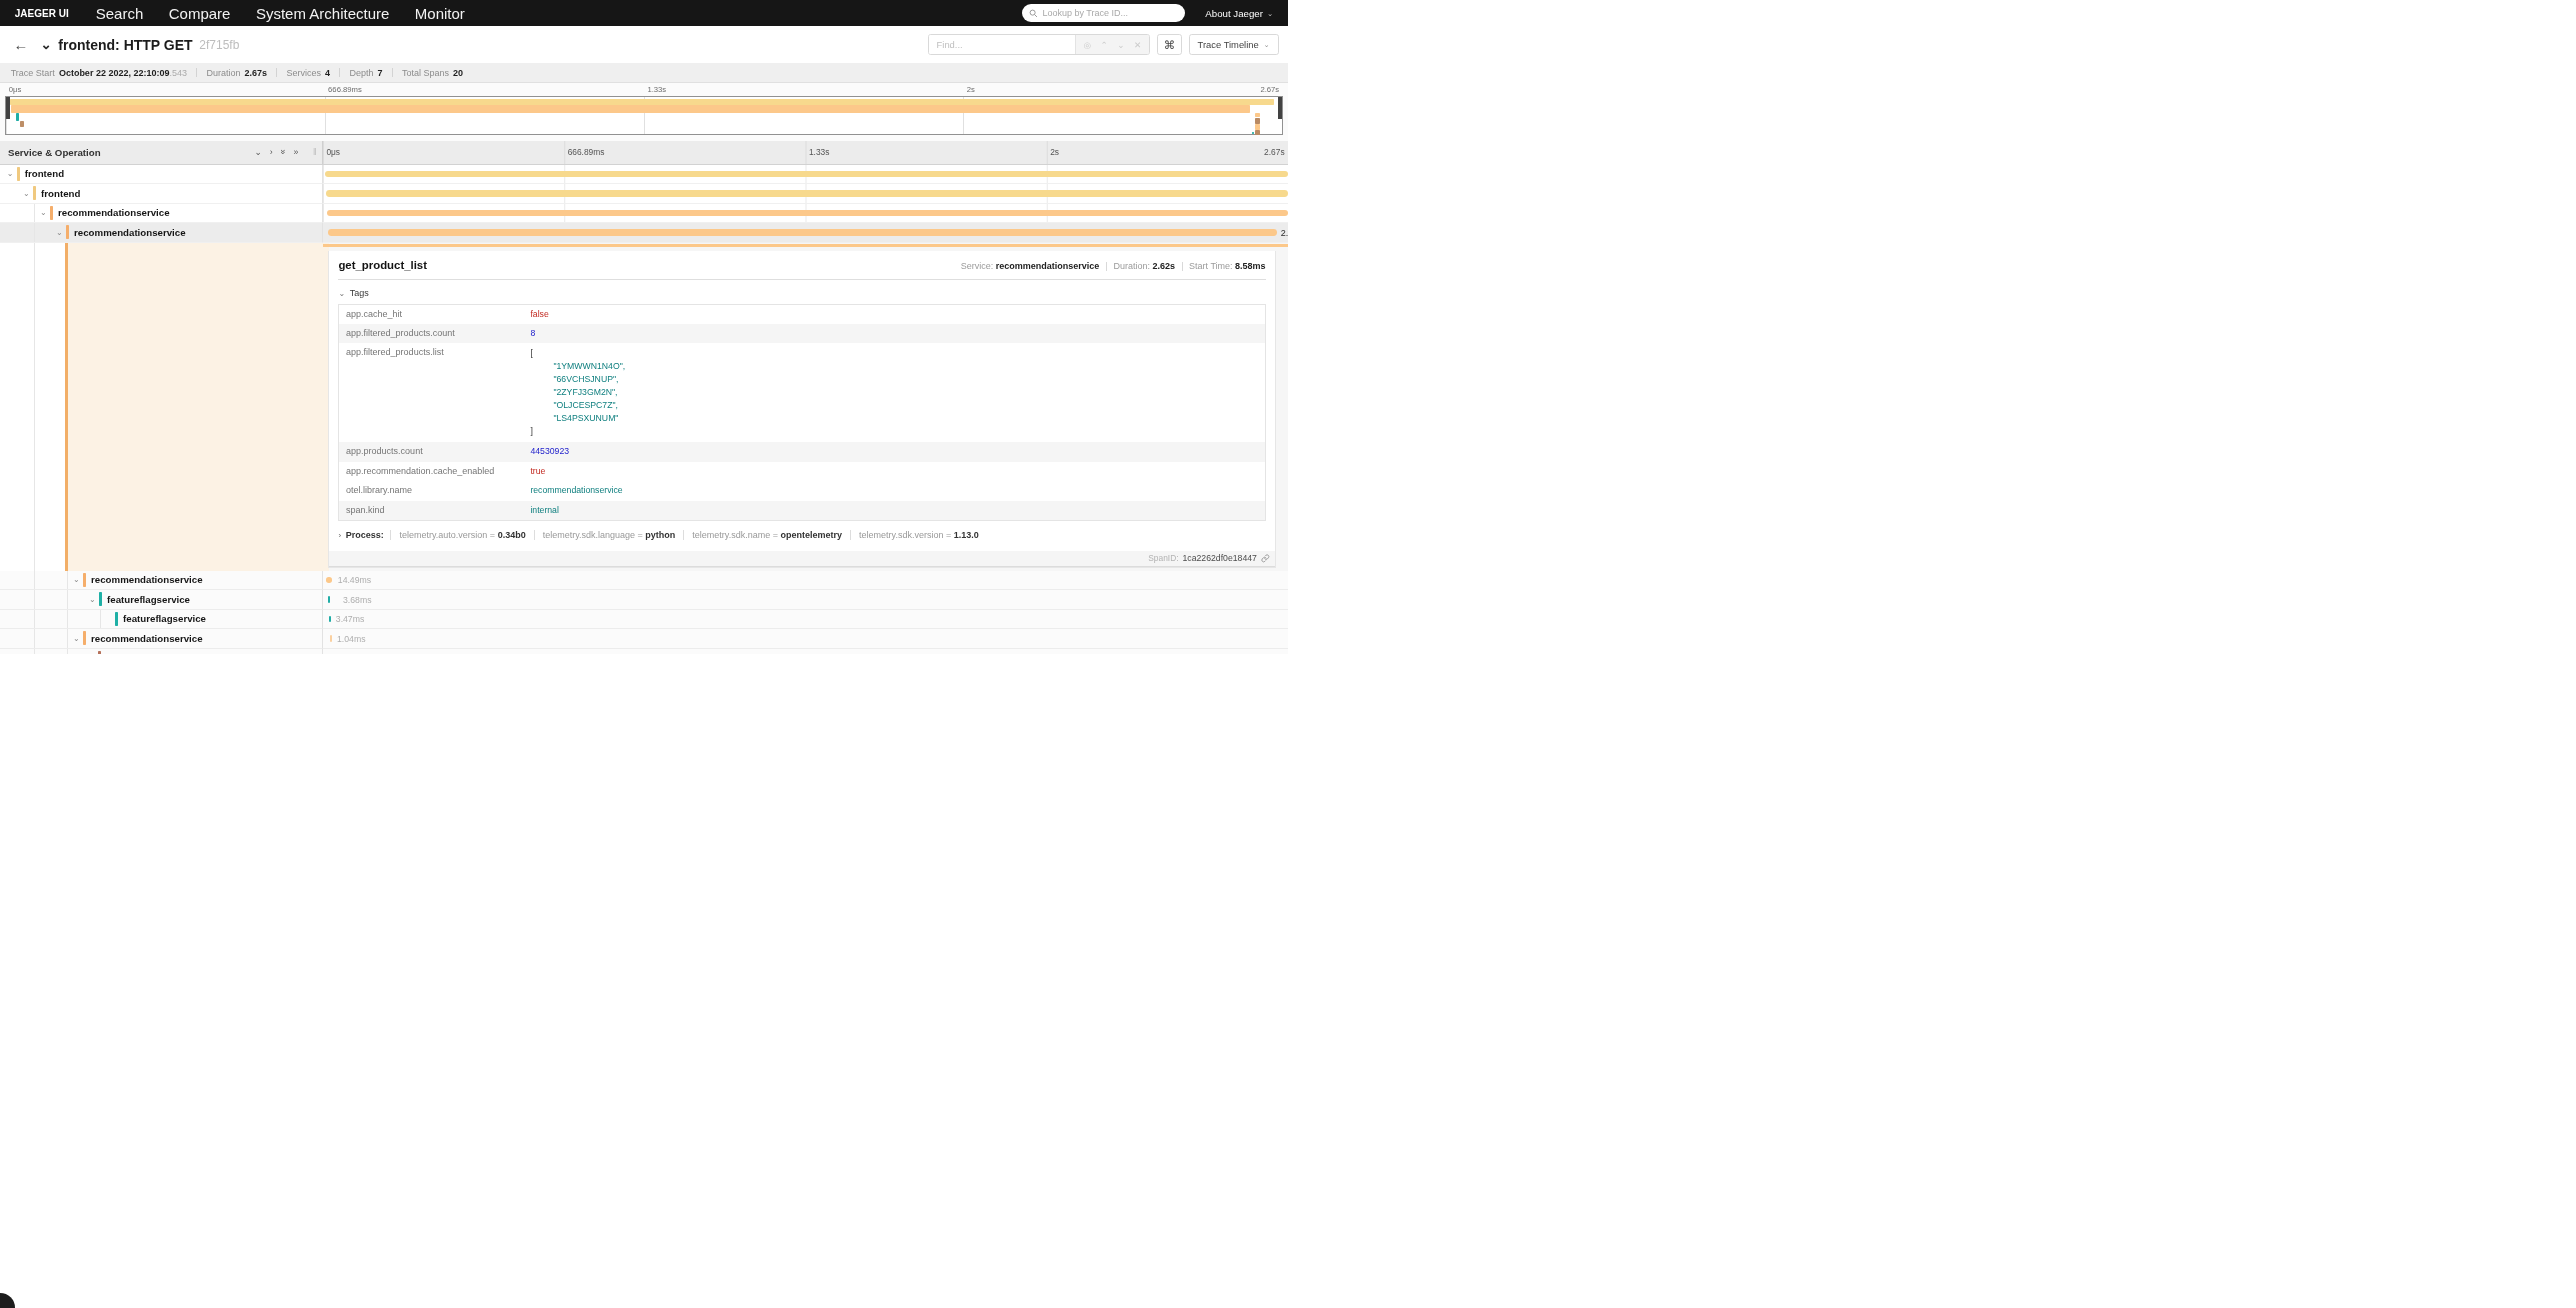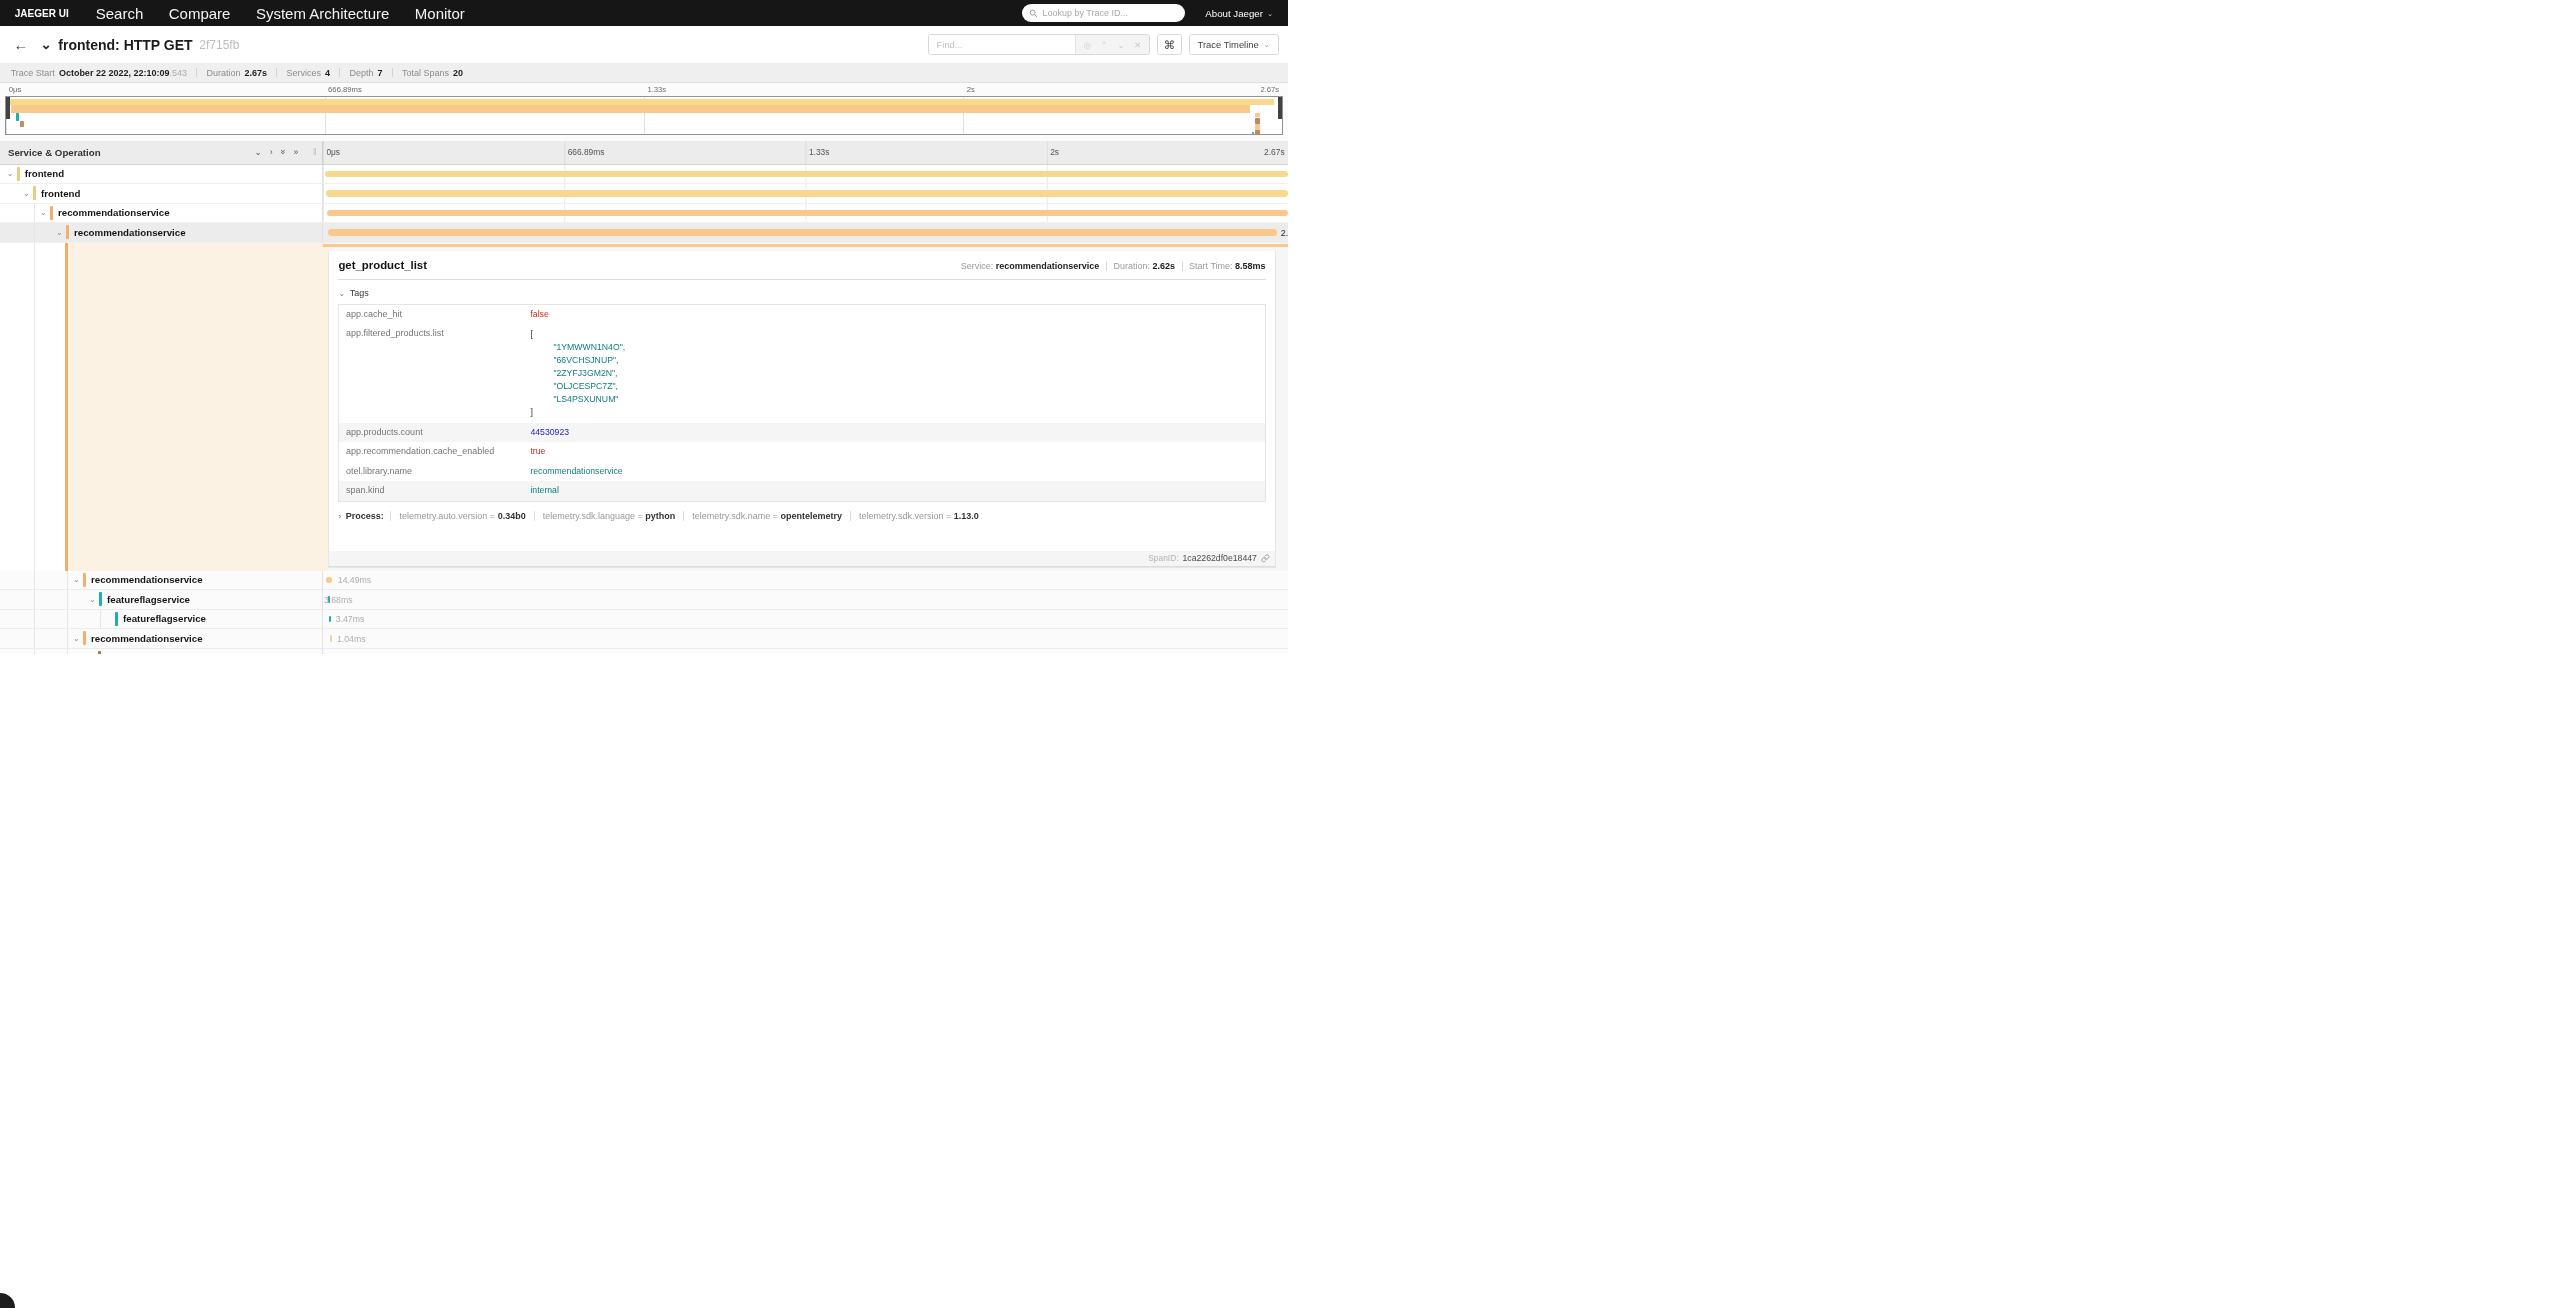--- a/index.html
+++ b/index.html
@@ -319,20 +319,24 @@
     <div class="sect">
       <span class="schev">⌄</span>
       <span class="slab">Tags</span>
     </div>
 
     <div class="tagbox">
       <div class="trow">
         <div class="tkey">app.cache_hit</div>
         <div class="tval mono v-red">false</div>
       </div>
+      <div class="trow alt">
+        <div class="tkey">app.filtered_products.count</div>
+        <div class="tval mono v-blue">8</div>
+      </div>
       <div class="trow">
         <div class="tkey">app.filtered_products.list</div>
         <div class="tval mono listval">
           <div class="pn">[</div>
           <div class="li v-teal">"1YMWWN1N4O",</div>
           <div class="li v-teal">"66VCHSJNUP",</div>
           <div class="li v-teal">"2ZYFJ3GM2N",</div>
           <div class="li v-teal">"OLJCESPC7Z",</div>
           <div class="li v-teal">"LS4PSXUNUM"</div>
           <div class="pn">]</div>
@@ -393,21 +397,21 @@
 <div class="row post">
   <div class="name" style="padding-left:89px;">
     <span class="guides" style="width:83px;"></span>
     <span class="chev">⌄</span>
     <span class="cbar cb-teal"></span>
     <span class="svc">featureflagservice</span>
     <span class="op">/hipstershop.FeatureFlagService/Ge...</span>
   </div>
   <div class="tl">
     <span class="bar c-teal" style="left:4.7px;width:2px;"></span>
-    <span class="dur" style="left:1px;">3.68ms</span>
+    <span class="dur" style="left:20px;">3.68ms</span>
   </div>
 </div>
 
 <div class="row post">
   <div class="name" style="padding-left:115px;">
     <span class="guides" style="width:99px;"></span>
     <span class="cbar cb-teal"></span>
     <span class="svc">featureflagservice</span>
     <span class="op">featureflagservice.repo.query:fe...</span>
   </div>

